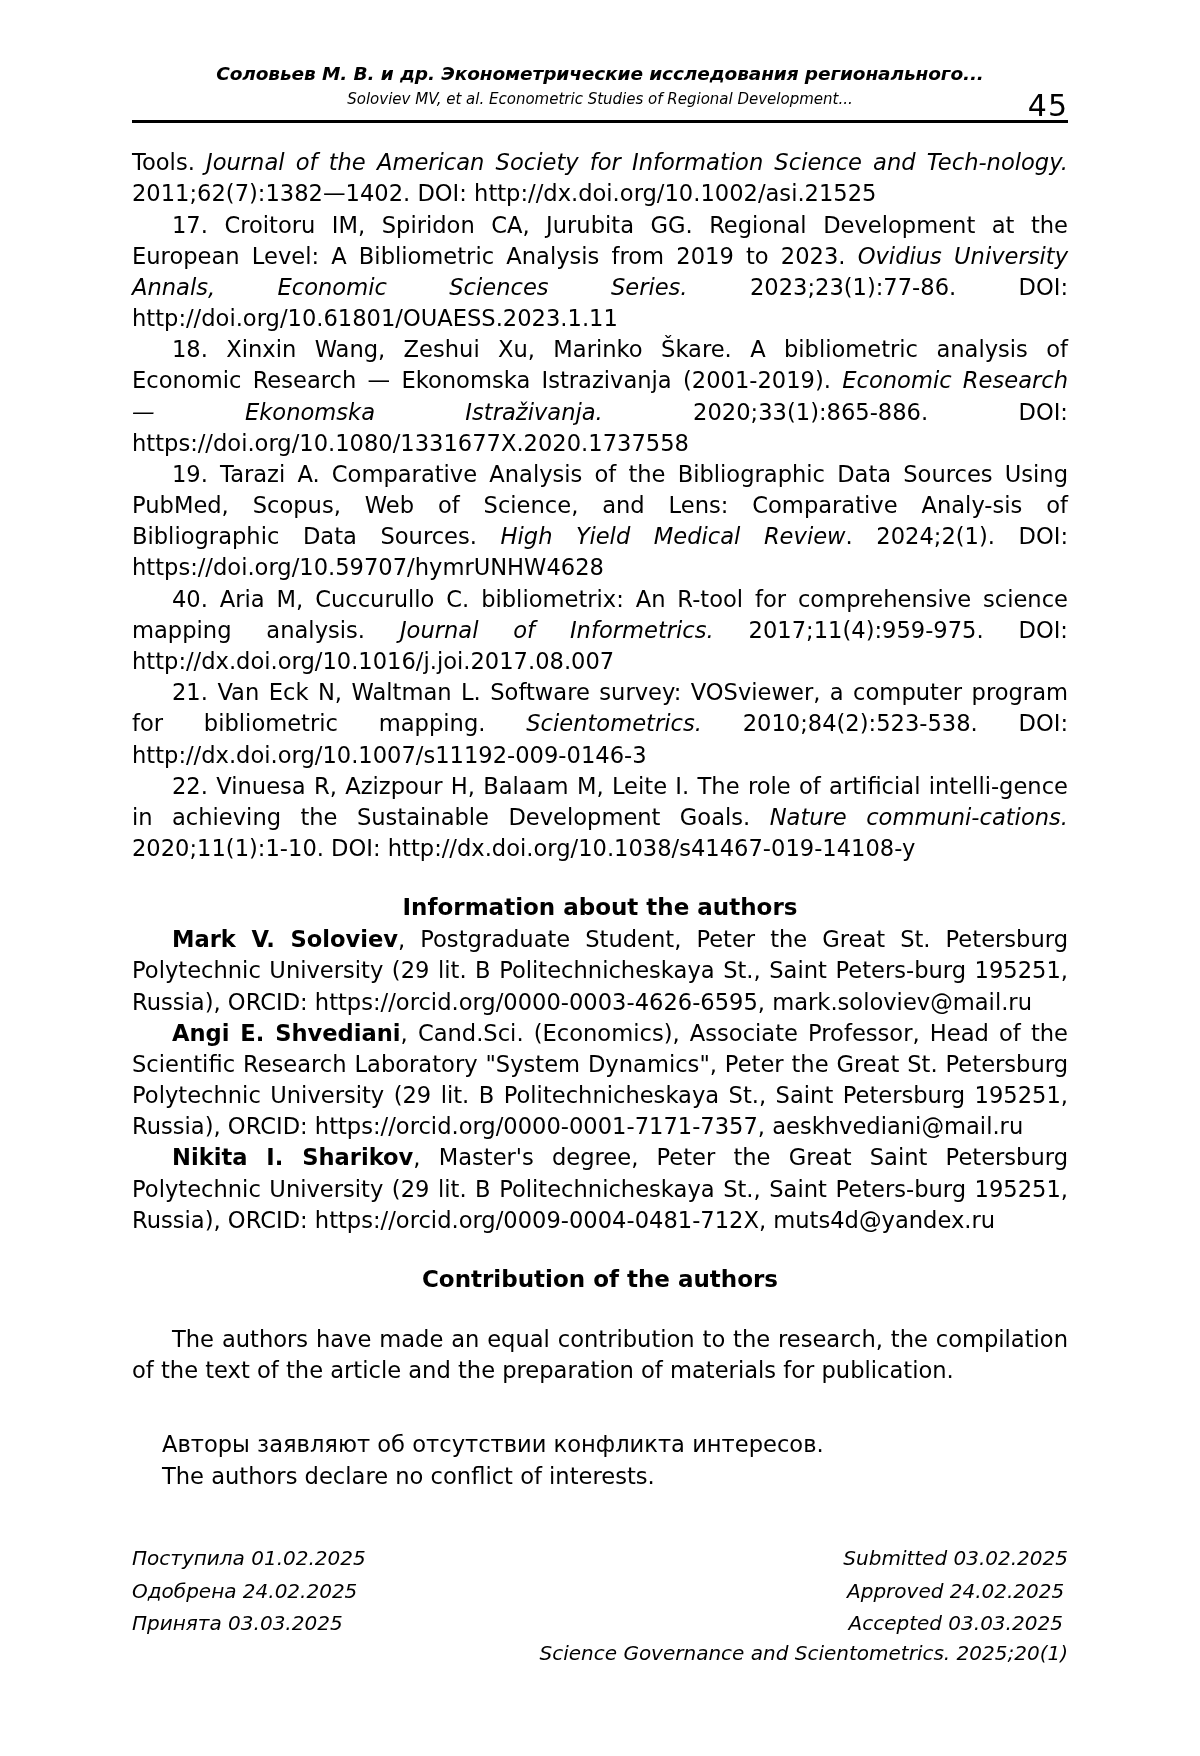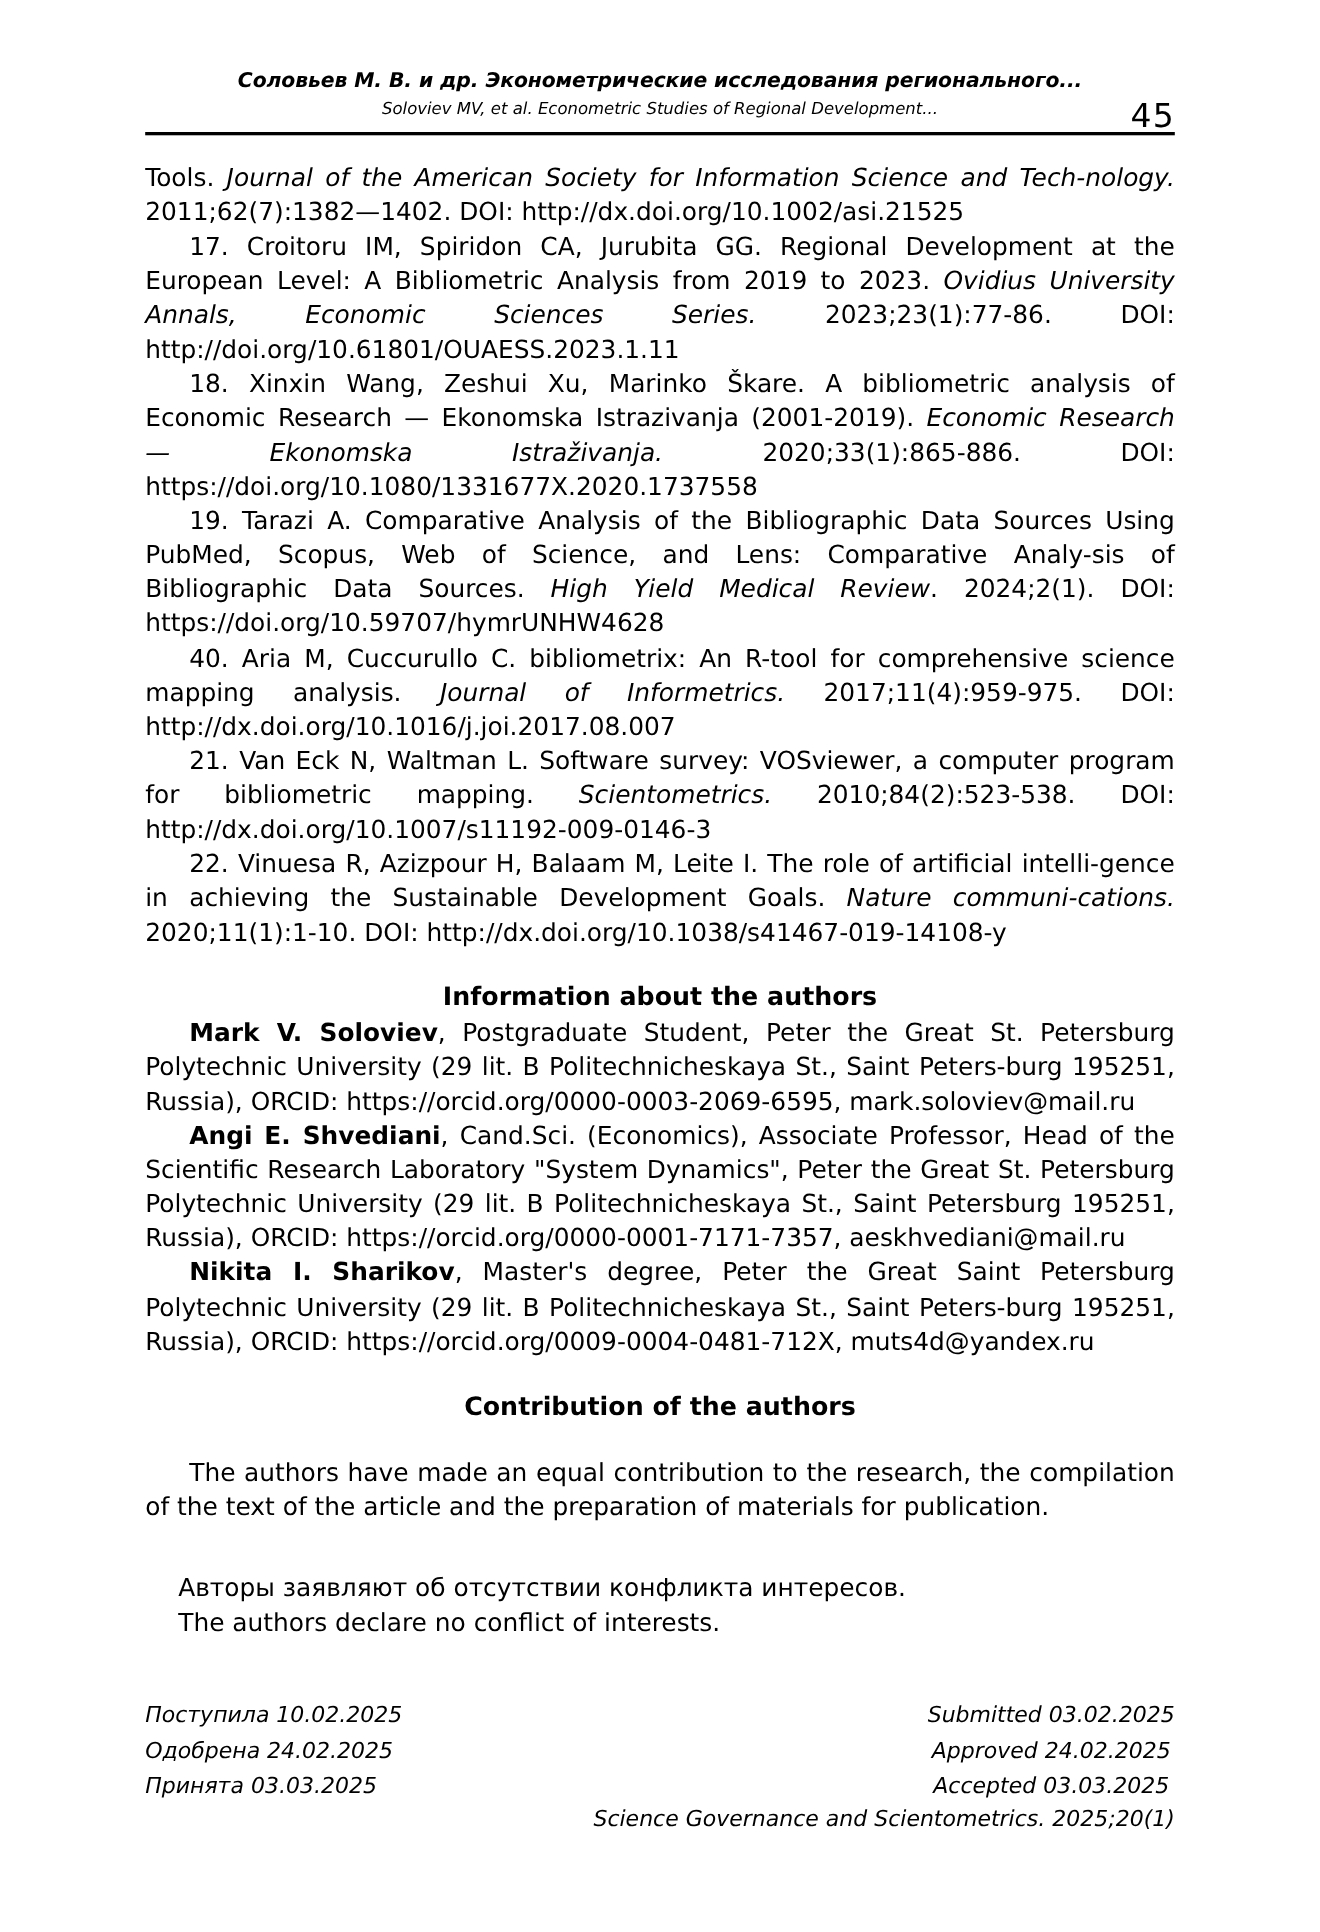--- a/index.html
+++ b/index.html
@@ -165,39 +165,39 @@
       <p class="indent"><span>40.</span><span> Aria M, Cuccurullo C. bibliometrix: An R-tool for comprehensive science mapping analysis. </span><i>Journal of Informetrics.</i><span> 2017;11(4):959-975. DOI: http://dx.doi.org/10.1016/j.joi.2017.08.007</span></p>
 
       <p class="indent"><span>21.</span><span> Van Eck N, Waltman L. Software survey: VOSviewer, a computer program for bibliometric mapping. </span><i>Scientometrics.</i><span> 2010;84(2):523-538. DOI: http://dx.doi.org/10.1007/s11192-009-0146-3</span></p>
 
       <p class="indent"><span>22.</span><span> Vinuesa R, Azizpour H, Balaam M, Leite I. The role of artificial intelli-gence in achieving the Sustainable Development Goals. </span><i>Nature communi-cations.</i><span> 2020;11(1):1-10. DOI: http://dx.doi.org/10.1038/s41467-019-14108-y</span></p>
     </div>
 
     <div class="section-title">Information about the authors</div>
 
     <div class="authors">
-      <p><b>Mark V. Soloviev</b><span>, Postgraduate Student, Peter the Great St. Petersburg Polytechnic University (29 lit. B Politechnicheskaya St., Saint Peters-burg 195251, Russia), ORCID: https://orcid.org/0000-0003-2069-6595, mark.soloviev@mail.ru</span></p>
+      <p><b>Mark V. Soloviev</b><span>, Postgraduate Student, Peter the Great St. Petersburg Polytechnic University (29 lit. B Politechnicheskaya St., Saint Peters-burg 195251, Russia), ORCID: https://orcid.org/0000-0003-4626-6595, mark.soloviev@mail.ru</span></p>
       <p><b>Angi E. Shvediani</b><span>, Cand.Sci. (Economics), Associate Professor, Head of the Scientific Research Laboratory "System Dynamics", Peter the Great St. Petersburg Polytechnic University (29 lit. B Politechnicheskaya St., Saint Petersburg 195251, Russia), ORCID: https://orcid.org/0000-0001-7171-7357, aeskhvediani@mail.ru</span></p>
       <p><b>Nikita I. Sharikov</b><span>, Master's degree, Peter the Great Saint Petersburg Polytechnic University (29 lit. B Politechnicheskaya St., Saint Peters-burg 195251, Russia), ORCID: https://orcid.org/0009-0004-0481-712X, muts4d@yandex.ru</span></p>
     </div>
 
     <div class="section-title">Contribution of the authors</div>
 
     <div class="contrib">
       <p>The authors have made an equal contribution to the research, the compilation of the text of the article and the preparation of materials for publication.</p>
     </div>
 
     <div class="declaration">
       <p>Авторы заявляют об отсутствии конфликта интересов.</p>
       <p>The authors declare no conflict of interests.</p>
     </div>
 
     <div class="dates">
       <div class="left">
-        <div>Поступила 10.02.2025</div>
+        <div>Поступила 01.02.2025</div>
         <div>Одобрена 24.02.2025</div>
         <div>Принята 03.03.2025</div>
       </div>
       <div class="right">
         <div>Submitted 03.02.2025</div>
         <div>Approved 24.02.2025</div>
         <div>Accepted 03.03.2025</div>
       </div>
     </div>
 

